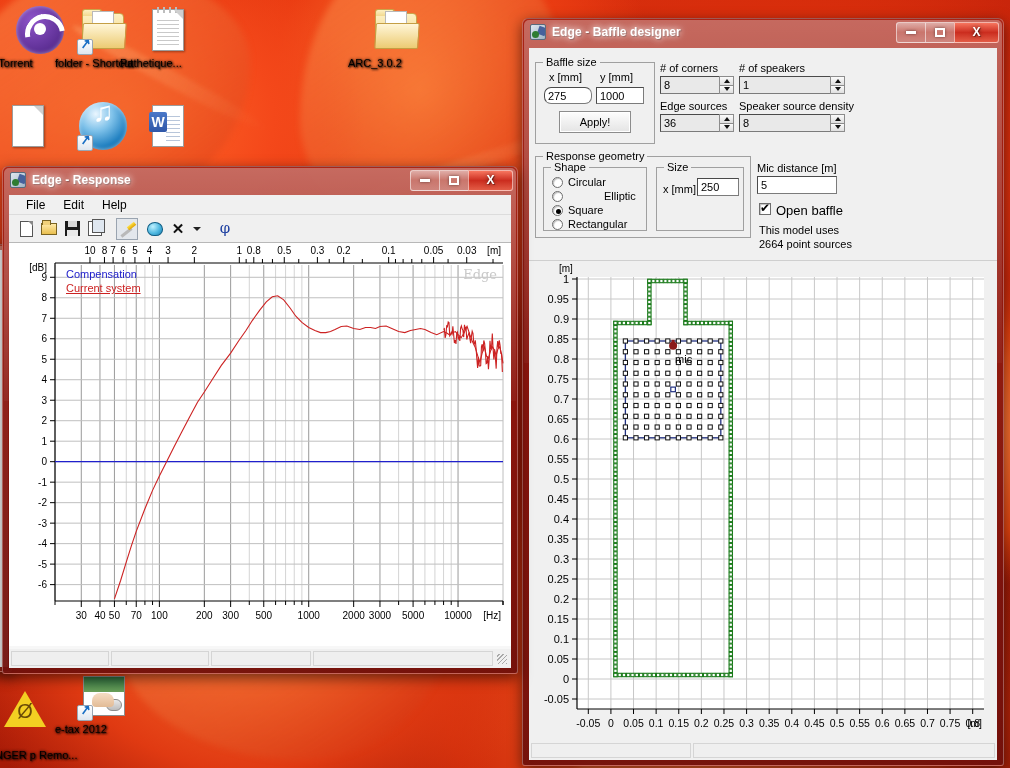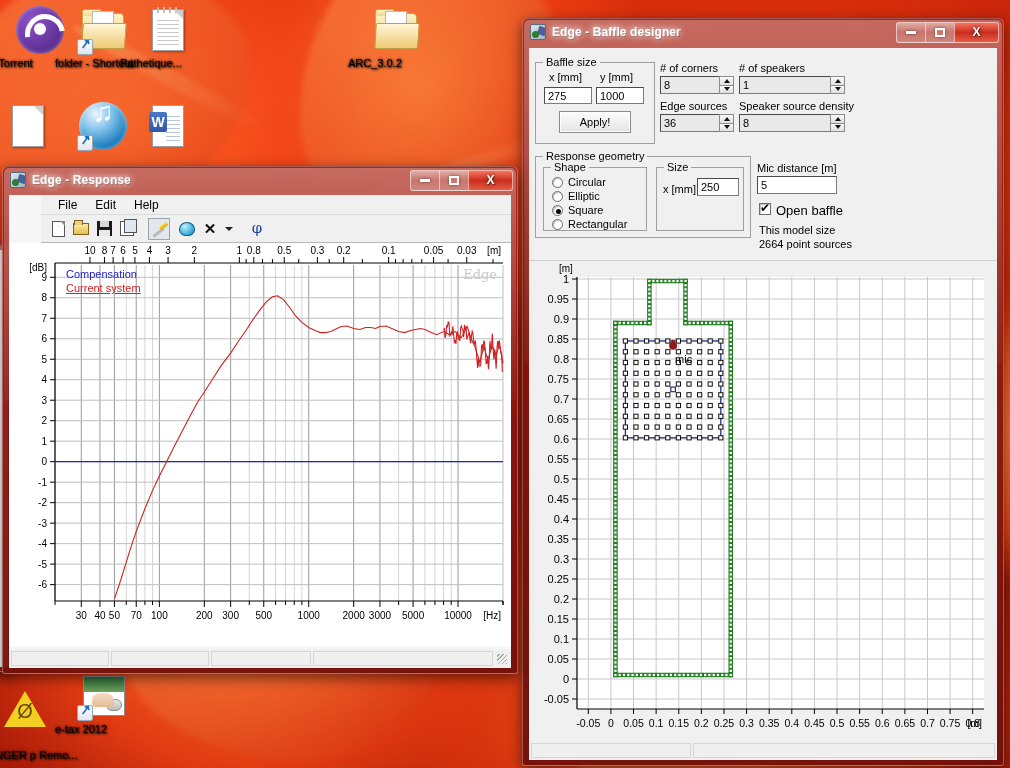--- a/index.html
+++ b/index.html
@@ -114,21 +114,21 @@
       border-right:none; background:linear-gradient(180deg, rgba(255,255,255,.45), rgba(255,255,255,.10) 48%, rgba(255,255,255,.22));
       display:flex; align-items:center; justify-content:center; }
   .tbtn:first-child { border-radius:3px 0 0 3px; }
   .tbtn.close { width:45px; border-right:1px solid rgba(255,255,255,.55); border-radius:0 3px 3px 0;
       background:linear-gradient(180deg, rgba(255,120,95,.85), rgba(205,35,20,.85) 50%, rgba(235,90,65,.8)); }
   .tbtn .g { color:#fff; font-size:12px; font-weight:bold; line-height:1;
       text-shadow:0 0 4px rgba(0,0,0,.6), 1px 1px 0 rgba(0,0,0,.35); }
   .tbtn .bar { width:10px; height:3px; background:#fff; box-shadow:0 0 3px rgba(0,0,0,.5); }
   .tbtn .sq { width:10px; height:9px; border:2px solid #fff; box-shadow:0 0 3px rgba(0,0,0,.5); }
   .win.inactive .frame { background:linear-gradient(180deg, rgba(190,70,50,.72) 0%, rgba(150,40,28,.70) 45%, rgba(130,30,22,.72) 100%); }
-  .win .client { position:absolute; background:#f0f0f0; overflow:hidden;padding-left:32px; }
+  .win .client { position:absolute; background:#f0f0f0; overflow:hidden; }
 
   
   .menubar { height:20px; background:#f0f0f0; display:flex; align-items:center;
       border-bottom:1px solid #dcdcdc; padding-left:8px; }
   .menubar .mi { padding:2px 9px; font-size:12px; color:#000; }
   .toolbar { height:28px; background:#f0f0f0; display:flex; align-items:center;
       border-bottom:1px solid #b8b8b8; padding-left:6px; gap:1px; }
   .tbbtn { width:22px; height:22px; display:flex; align-items:center; justify-content:center; position:relative; }
   .tbbtn.pressed { border:1px solid #9aa4b0; background:#e3e7ec; }
   .tsep { width:8px; }
@@ -328,21 +328,21 @@
         </div>
     </div>
   </div>
 
   <div class="client" style="left:7px;right:7px;top:30px;bottom:6px;background:#f0f0f0;">
 
     <div class="gbox" style="left:6px;top:14px;width:120px;height:82px;">
       <span class="legend">Baffle size</span>
       <span class="lbl" style="left:13px;top:8px;">x [mm]</span>
       <span class="lbl" style="left:64px;top:8px;">y [mm]</span>
-      <div class="tbox" style="left:8px;top:24px;width:48px;height:17px;">275</div>
+      <div class="tbox" style="left:8px;top:24px;width:48px;height:17px;border-radius:7px;">275</div>
       <div class="tbox" style="left:60px;top:24px;width:48px;height:17px;">1000</div>
       <div class="btn" style="left:23px;top:48px;width:72px;height:22px;">Apply!</div>
     </div>
 
     <span class="lbl" style="left:131px;top:14px;"># of corners</span>
     <div class="tbox gray" style="left:131px;top:28px;width:74px;height:18px;">8</div>
     <div class="spin" style="left:190px;top:28px;height:18px;">
         <div class="up"></div>
         <div class="dn"></div>
       </div>
@@ -370,21 +370,21 @@
 
     <div class="gbox" style="left:6px;top:108px;width:216px;height:82px;">
       <span class="legend">Response geometry</span>
 
       <div class="gbox" style="left:7px;top:10px;width:104px;height:64px;">
         <span class="legend">Shape</span>
         <div class="radio" style="left:8px;top:8px;">
           <span class="dot"></span>
           <span>Circular</span>
         </div>
-        <div class="radio" style="left:8px;top:22px;">
+        <div class="radio" style="left:8px;top:22px;gap:36px;">
           <span class="dot"></span>
           <span>Elliptic</span>
         </div>
         <div class="radio on" style="left:8px;top:36px;">
           <span class="dot"></span>
           <span>Square</span>
         </div>
         <div class="radio" style="left:8px;top:50px;">
           <span class="dot"></span>
           <span>Rectangular</span>
@@ -397,21 +397,21 @@
         <div class="tbox" style="left:40px;top:10px;width:42px;height:18px;">250</div>
       </div>
     </div>
 
     <span class="lbl" style="left:228px;top:114px;">Mic distance [m]</span>
     <div class="tbox" style="left:228px;top:128px;width:80px;height:18px;">5</div>
     <div class="chk on" style="left:230px;top:155px;">
       <span class="box"></span>
       <span>Open baffle</span>
     </div>
-    <span class="lbl" style="left:230px;top:176px;">This model size</span>
+    <span class="lbl" style="left:230px;top:176px;">This model uses</span>
     <span class="lbl" style="left:230px;top:190px;">2664 point sources</span>
 
     <div class="plot" style="left:0px;top:212px;right:0px;bottom:26px;background:#f0f0f0;border-top:1px solid #cfcfcf;">
       <svg id="baffle-svg" width="468" height="490" viewBox="0 0 468 490">
           <rect x="48" y="16" width="407" height="432" fill="#ffffff"></rect>
           <line x1="59.30555555555556" y1="16" x2="59.30555555555556" y2="448" stroke="#c8c8c8" stroke-width="1"></line>
           <line x1="81.91666666666667" y1="16" x2="81.91666666666667" y2="448" stroke="#c8c8c8" stroke-width="1"></line>
           <line x1="104.52777777777777" y1="16" x2="104.52777777777777" y2="448" stroke="#c8c8c8" stroke-width="1"></line>
           <line x1="127.13888888888889" y1="16" x2="127.13888888888889" y2="448" stroke="#c8c8c8" stroke-width="1"></line>
           <line x1="149.75" y1="16" x2="149.75" y2="448" stroke="#c8c8c8" stroke-width="1"></line>

